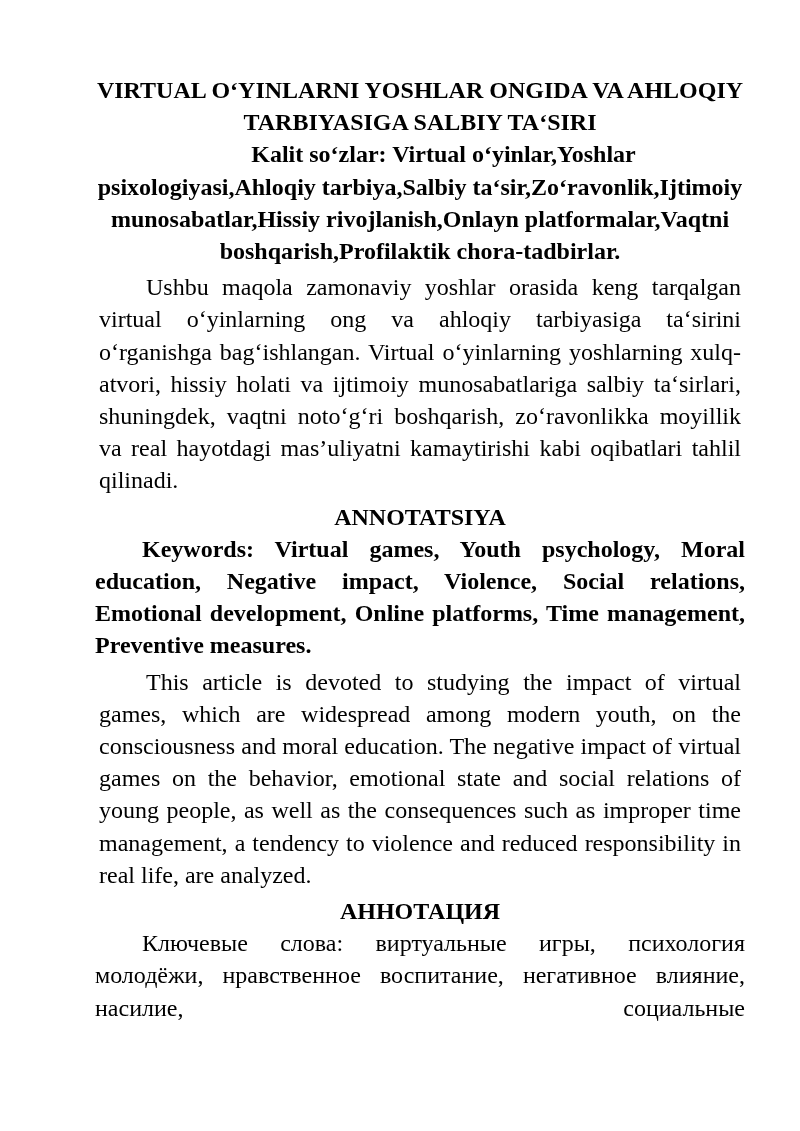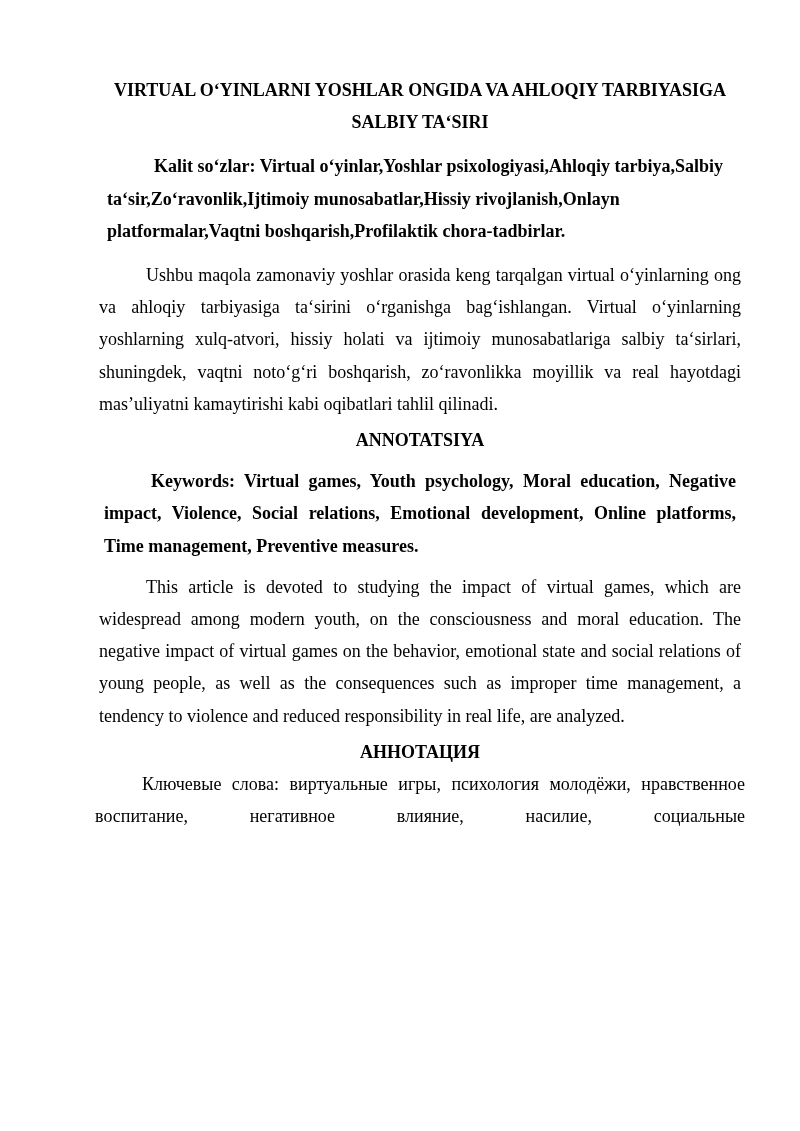--- a/index.html
+++ b/index.html
@@ -12,50 +12,50 @@
     height: 1131px;
     overflow: hidden;
   }
   .page {
     box-sizing: border-box;
     width: 800px;
     height: 1131px;
     background: #ffffff;
     padding: 74px 55px 0 95px;
     font-family: "Liberation Serif", "DejaVu Serif", serif;
-    font-size: 18px;
+    font-size: 24px;
     line-height: 32.2px;
     color: #000000;
   }
   .doc-title {
     font-weight: bold;
     text-align: center;
     margin: 0;
   }
   .section-heading {
     font-weight: bold;
     text-align: center;
     margin: 0;
   }
   .kw-uz {
     font-weight: bold;
-    text-align: left;
+    text-align: center;
     text-indent: 47px;
-    margin: 12px;
+    margin: 0;
   }
   .body-para {
     text-align: justify;
     text-indent: 47px;
     margin: 4px;
   }
   .kw-en {
     font-weight: bold;
     text-align: justify;
     text-indent: 47px;
-    margin: 9px;
+    margin: 0;
   }
   .kw-ru {
     font-weight: normal;
     text-align: justify;
     text-align-last: justify;
     text-indent: 47px;
     margin: 0;
   }
 </style>
 </head>

